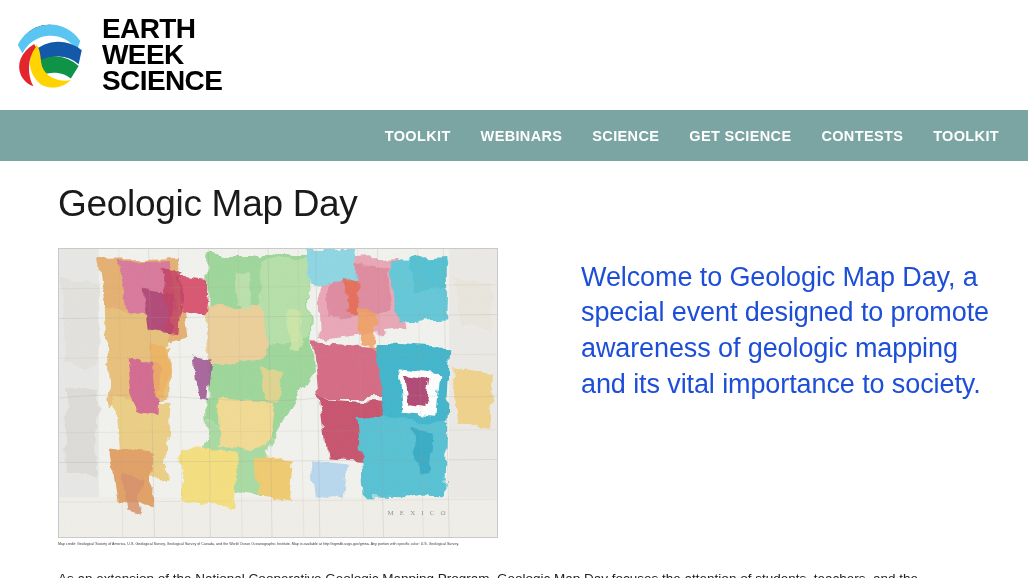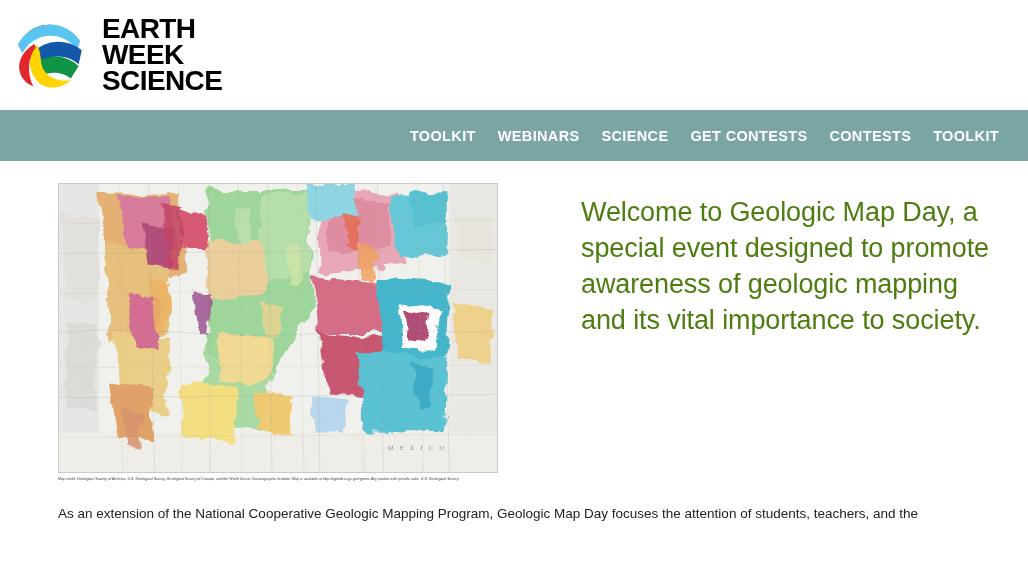--- a/index.html
+++ b/index.html
@@ -51,21 +51,21 @@
     height: 51px;
     background: #7BA5A3;
     display: flex;
     align-items: center;
     justify-content: flex-end;
     padding-right: 20px;
   }
   .nav-list {
     display: flex;
     align-items: flex-start;
-    gap: 4px;
+    gap: 12px;
     margin: 0;
     padding: 0;
     list-style: none;
   }
   .nav-item {
     color: #ffffff;
     font-size: 14.5px;
     font-weight: bold;
     letter-spacing: 0.35px;
     padding: 0 9px;
@@ -120,21 +120,21 @@
   }
 
   .lede-col {
     flex: 1 1 auto;
     padding-left: 83px;
     padding-right: 20px;
   }
   .lede-text {
     font-size: 27px;
     line-height: 1.33;
-    color: #4d7c0f;
+    color: #1d4ed8;
     font-weight: normal;
     margin: 12px 0 0 0;
     letter-spacing: -0.1px;
   }
 
   .body-paragraph {
     margin: 22px 0 0 0;
     padding-right: 40px;
     font-size: 13.5px;
     line-height: 1.55;
@@ -169,32 +169,33 @@
       <div>SCIENCE</div>
     </span>
   </div>
 </header>
 
 <nav class="nav-bar">
   <ul class="nav-list">
     <li><a class="nav-item" href="#">TOOLKIT</a></li>
     <li><a class="nav-item" href="#">WEBINARS</a></li>
     <li><a class="nav-item" href="#">SCIENCE</a></li>
-    <li><a class="nav-item" href="#">GET CONTESTS</a></li>
+    <li><a class="nav-item" href="#">GET SCIENCE</a></li>
     <li><a class="nav-item" href="#">CONTESTS</a></li>
     <li><a class="nav-item" href="#">TOOLKIT</a></li>
   </ul>
 </nav>
 
 <main class="page-main">
 
+  <h1 class="page-title">Geologic Map Day</h1>
 
   <div class="content-row">
 
-    <figure class="figure-col" style="margin:0;font-style:italic;">
+    <figure class="figure-col" style="margin:0;">
       <div class="map-frame">
         <svg class="map-canvas" viewBox="0 0 440 290" preserveAspectRatio="none" aria-hidden="true">
           <defs>
             <filter id="grain">
                 <feTurbulence type="fractalNoise" baseFrequency="0.9" numOctaves="3"></feTurbulence>
                 <feColorMatrix type="saturate" values="0"></feColorMatrix>
                 <feComponentTransfer>
                   <feFuncA type="linear" slope="0.16"></feFuncA>
                 </feComponentTransfer>
               </filter>

